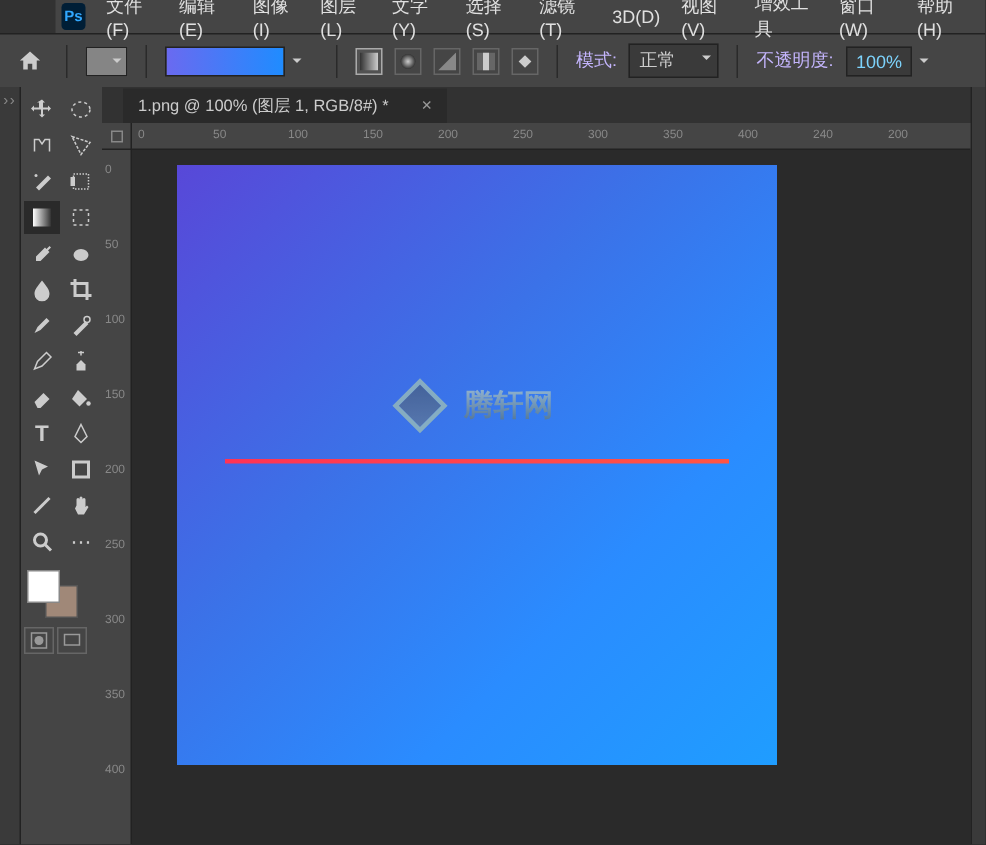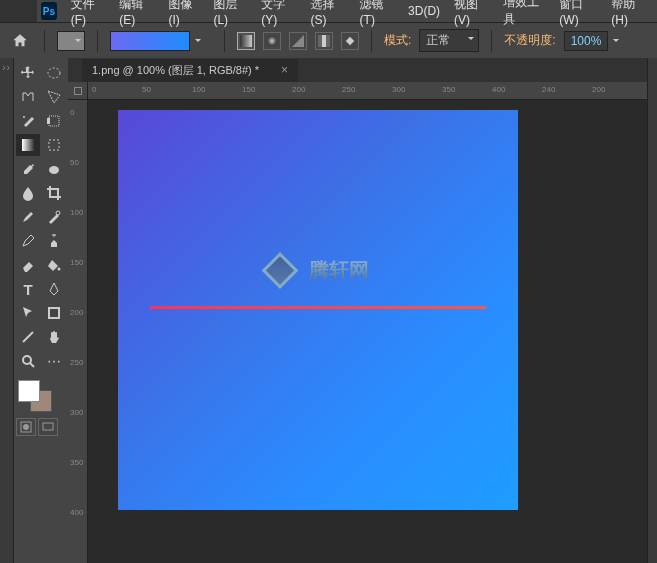--- a/index.html
+++ b/index.html
@@ -11,21 +11,21 @@
 
 .optbar { background: #454545; height: 36px; display: flex; align-items: center; padding: 0 8px; gap: 8px; border-top: 1px solid #222; }
 .home-btn { width: 24px; height: 24px; display: flex; align-items: center; justify-content: center; color: #ccc; }
 .swatch-box { width: 28px; height: 20px; background: #858585; border: 1px solid #222; position: relative; }
 .swatch-box::after { content:''; position:absolute; right:3px; top:7px; border:3px solid transparent; border-top-color:#ccc; }
 .grad-preview { width: 80px; height: 20px; background: linear-gradient(90deg,#6a6af0,#1f8cff); border:1px solid #222; position: relative; }
 .grad-preview::after { content:''; position:absolute; right:-12px; top:7px; border:3px solid transparent; border-top-color:#ccc; }
 .divider { width: 1px; height: 22px; background: #2a2a2a; margin: 0 4px; }
 .gtype { width: 18px; height: 18px; border: 1px solid #666; display:flex; align-items:center; justify-content:center; }
 .gtype.active { border-color:#aaa; background:#525252; }
-.opt-label { color:#fdba74; font-size:12px; }
+.opt-label { color:#c4b5fd; font-size:12px; }
 .dropdown { background:#3a3a3a; border:1px solid #222; padding: 2px 16px 2px 6px; color:#ccc; position:relative; min-width:60px; font-size:12px; }
 .dropdown::after { content:''; position:absolute; right:4px; top:7px; border:3px solid transparent; border-top-color:#ccc; }
 .opacity-box { background:#3a3a3a; border:1px solid #222; padding:2px 6px; color:#7dd3fc; position:relative; font-size:12px; }
 .opacity-box::after { content:''; position:absolute; right:-12px; top:7px; border:3px solid transparent; border-top-color:#ccc; }
 
 .main { display:flex; height: calc(100% - 58px); }
 .collapse-strip { width:14px; background:#3a3a3a; border-right:1px solid #222; display:flex; justify-content:center; padding-top:4px; }
 .collapse-dots { color:#888; font-size:10px; letter-spacing:1px; }
 
 .toolbox { width: 54px; background: #454545; padding: 4px 2px; display:flex; flex-direction:column; gap:2px; }

